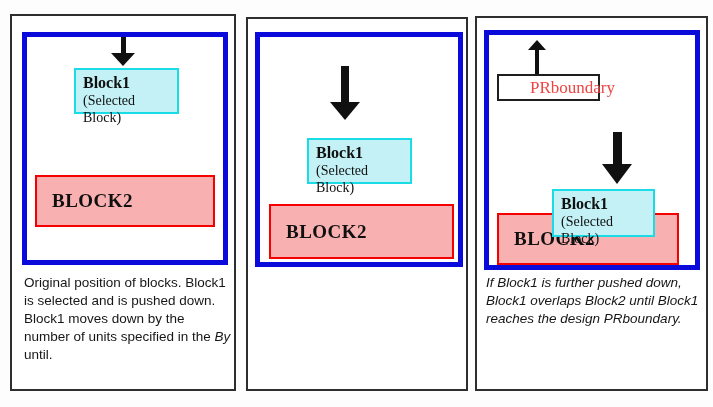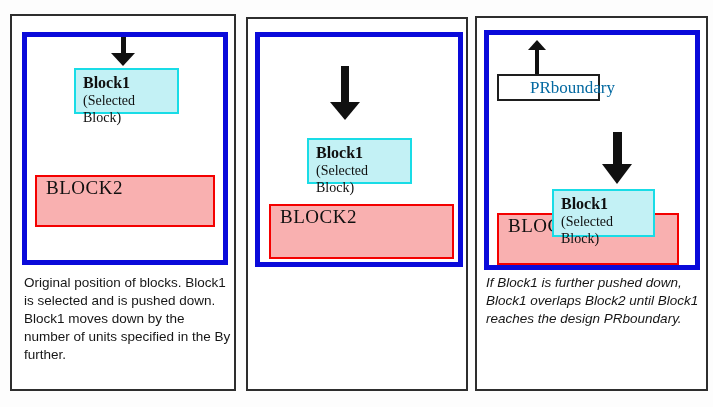--- a/index.html
+++ b/index.html
@@ -7,35 +7,35 @@
           font-family:"Liberation Sans", sans-serif;}
   .panel{position:absolute;background:#ffffff;border:2px solid #2e2e2e;box-sizing:border-box;}
   .boundary{position:absolute;border:5px solid var(--boundary-blue,#0a0ada);box-sizing:border-box;}
   .block1{position:absolute;background:var(--block1-fill,#c3f1f5);
           border:2px solid var(--block1-border,#19dce6);box-sizing:border-box;
           padding:3px 2px 0 7px;z-index:3;}
   .block1 .t1{font-family:"Liberation Serif", serif;font-weight:bold;font-size:16px;line-height:19px;color:#101010;}
   .block1 .t2{font-family:"Liberation Serif", serif;font-size:14px;line-height:17px;color:#101010;}
   .block2{position:absolute;background:var(--block2-fill,#f9b0b0);
           border:2px solid var(--block2-border,#f40000);box-sizing:border-box;
-          display:flex;align-items:flex-start;padding-left:9px;z-index:1;
-          font-family:"Liberation Serif", serif;font-weight:normal;font-size:19px;
+          display:flex;align-items:center;padding-left:15px;z-index:1;
+          font-family:"Liberation Serif", serif;font-weight:bold;font-size:19px;
           letter-spacing:0.5px;color:#101010;overflow:hidden;}
   .prbox{position:absolute;background:#ffffff;border:2px solid #1e1e1e;box-sizing:border-box;
          display:flex;align-items:center;justify-content:center;z-index:2;
-         font-family:"Liberation Serif", serif;font-size:17px;color:#0369a1;padding-left:48px;}
+         font-family:"Liberation Serif", serif;font-size:17px;color:#ef4444;padding-left:48px;}
   .arr{position:absolute;display:flex;flex-direction:column;align-items:center;z-index:2;}
   .arr .shaft{background:var(--arrow-color,#101010);}
   .arr .head{width:0;height:0;border-style:solid;}
   .arr.down .head{border-top-color:var(--arrow-color,#101010);border-left-color:transparent;
                   border-right-color:transparent;border-bottom:0;}
   .arr.up .head{border-bottom-color:var(--arrow-color,#101010);border-left-color:transparent;
                 border-right-color:transparent;border-top:0;}
   .caption{position:absolute;font-size:13.5px;line-height:18px;color:#161616;}
-  .italic{}
+  .italic{font-style:italic;}
 </style>
 </head>
 <body>
 
 <div id="canvas">
 
   <div class="panel" style="left:10px;top:14px;width:226px;height:377px;">
     <div class="boundary" style="left:10px;top:16px;width:206px;height:233px;"></div>
 
     <div class="arr down" style="left:99px;top:21px;width:24px;height:29px;">
@@ -45,21 +45,21 @@
 
     <div class="block1" style="left:62px;top:52px;width:105px;height:46px;">
       <div class="t1">Block1</div>
       <div class="t2">(Selected Block)</div>
     </div>
 
     <div class="block2" style="left:23px;top:159px;width:180px;height:52px;">
       <span>BLOCK2</span>
     </div>
 
-    <div class="caption" style="left:12px;top:258px;width:210px;"><span>Original position of blocks. Block1 is selected and is pushed down. Block1 moves down by the number of units specified in the </span><span class="italic">By</span><span> further.</span></div>
+    <div class="caption" style="left:12px;top:258px;width:210px;"><span>Original position of blocks. Block1 is selected and is pushed down. Block1 moves down by the number of units specified in the </span><span class="italic">By</span><span> until.</span></div>
   </div>
 
   <div class="panel" style="left:246px;top:17px;width:222px;height:374px;">
     <div class="boundary" style="left:7px;top:13px;width:208px;height:235px;"></div>
 
     <div class="arr down" style="left:82px;top:47px;width:30px;height:54px;">
       <div class="shaft" style="width:8px;height:36px;"></div>
       <div class="head" style="border-width:18px 15px 0 15px;"></div>
     </div>
 

